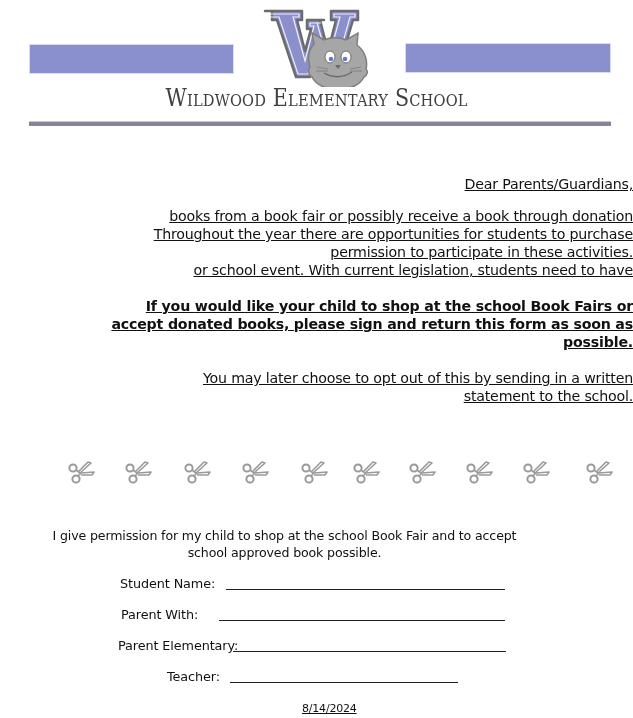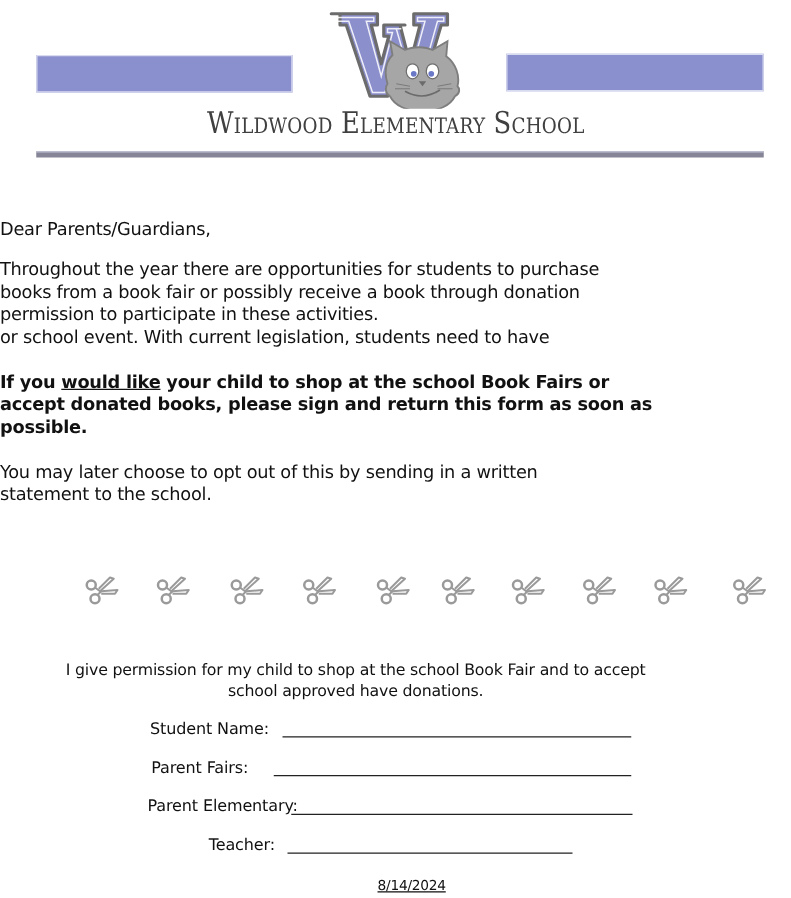--- a/index.html
+++ b/index.html
@@ -12,22 +12,22 @@
   .bar-right { left: 405px; top: 43px; width: 206px; height: 30px; }
   .logo { position: absolute; left: 262px; top: 9px; width: 112px; height: 78px; }
   .school-name { position: absolute; left: 0; width: 633px; top: 85px; text-align: center;
     font-family: "DejaVu Serif", serif; font-variant: small-caps; color: #404040;
     font-size: 24px; letter-spacing: 0.2px; line-height: 26px; }
   .school-name .inner { display: inline-block; transform: scaleX(0.86); transform-origin: center; }
   .rule { position: absolute; left: 29px; top: 121px; width: 582px; height: 4px; background: #858597;
     border-top: 1px solid #c4c6d8; box-sizing: content-box; }
 
   
-  .para { position: absolute; left: 0; width: 633px; text-align: left; font-size: 14.2px;
-    line-height: 18px; letter-spacing: -0.2px; }
+  .para { position: absolute; left: 0; width: 633px; text-align: right; font-size: 14.2px;
+    line-height: 18px; letter-spacing: -0.2px; text-decoration: underline; }
   .greeting { top: 175px; }
   .intro { top: 207px; }
   .intro span { display: block; }
   .bold { top: 297px; font-weight: bold; font-size: 14.2px; }
   .bold span.line { display: block; }
   .u { text-decoration: underline; margin-top: 21px; }
   .optout { top: 369px; }
   .optout span { display: block; }
 
   
@@ -67,22 +67,22 @@
 </svg>
 
 <div class="school-name">
   <span class="inner">Wildwood Elementary School</span>
 </div>
 <div class="rule"></div>
 
 <div class="para greeting">Dear Parents/Guardians,</div>
 
 <div class="para intro">
+  <span>books from a book fair or possibly receive a book through donation</span>
   <span>Throughout the year there are opportunities for students to purchase</span>
-  <span>books from a book fair or possibly receive a book through donation</span>
   <span>permission to participate in these activities.</span>
   <span>or school event.  With current legislation, students need to have</span>
 </div>
 
 <div class="para bold">
   <span class="line"><span>If you </span><span class="u">would like</span><span> your child to shop at the school Book Fairs or</span></span>
   <span class="line">accept donated books, please sign and return this form as soon as</span>
   <span class="line">possible.</span>
 </div>
 
@@ -149,27 +149,27 @@
     <div class="scissors" style="left: 584px;"><svg viewBox="0 0 30 26" width="30" height="26">
         <circle cx="7" cy="9" r="3.6" fill="none" stroke="#9a9a9a" stroke-width="2"></circle>
         <circle cx="10" cy="20" r="3.6" fill="none" stroke="#9a9a9a" stroke-width="2"></circle>
         <path d="M10 11 L14 14 L25 4 L22 3 L13 12" fill="none" stroke="#9a9a9a" stroke-width="1.6" stroke-linejoin="round"></path>
         <path d="M12 17 L15 14 L28 13 L26 16 L15 16" fill="none" stroke="#9a9a9a" stroke-width="1.6" stroke-linejoin="round"></path>
       </svg></div>
   </div>
 
 <div class="perm">
   <span>I give permission for my child to shop at the school Book Fair and to accept</span>
-  <span>school approved have donations.</span>
+  <span>school approved book possible.</span>
 </div>
 
 <div class="field-label" style="left:120px; top:576px;">Student Name:</div>
 <div class="field-line" style="left:226px; top:589px; width:279px;"></div>
 
-<div class="field-label" style="left:121px; top:607px;">Parent Fairs:</div>
+<div class="field-label" style="left:121px; top:607px;">Parent With:</div>
 <div class="field-line" style="left:219px; top:620px; width:286px;"></div>
 
 <div class="field-label" style="left:118px; top:638px;">Parent Elementary:</div>
 <div class="field-line" style="left:233px; top:651px; width:273px;"></div>
 
 <div class="field-label" style="left:167px; top:669px;">Teacher:</div>
 <div class="field-line" style="left:230px; top:682px; width:228px;"></div>
 
 <div class="date-label">Date:</div>
 <div class="date-value">8/14/2024</div>

